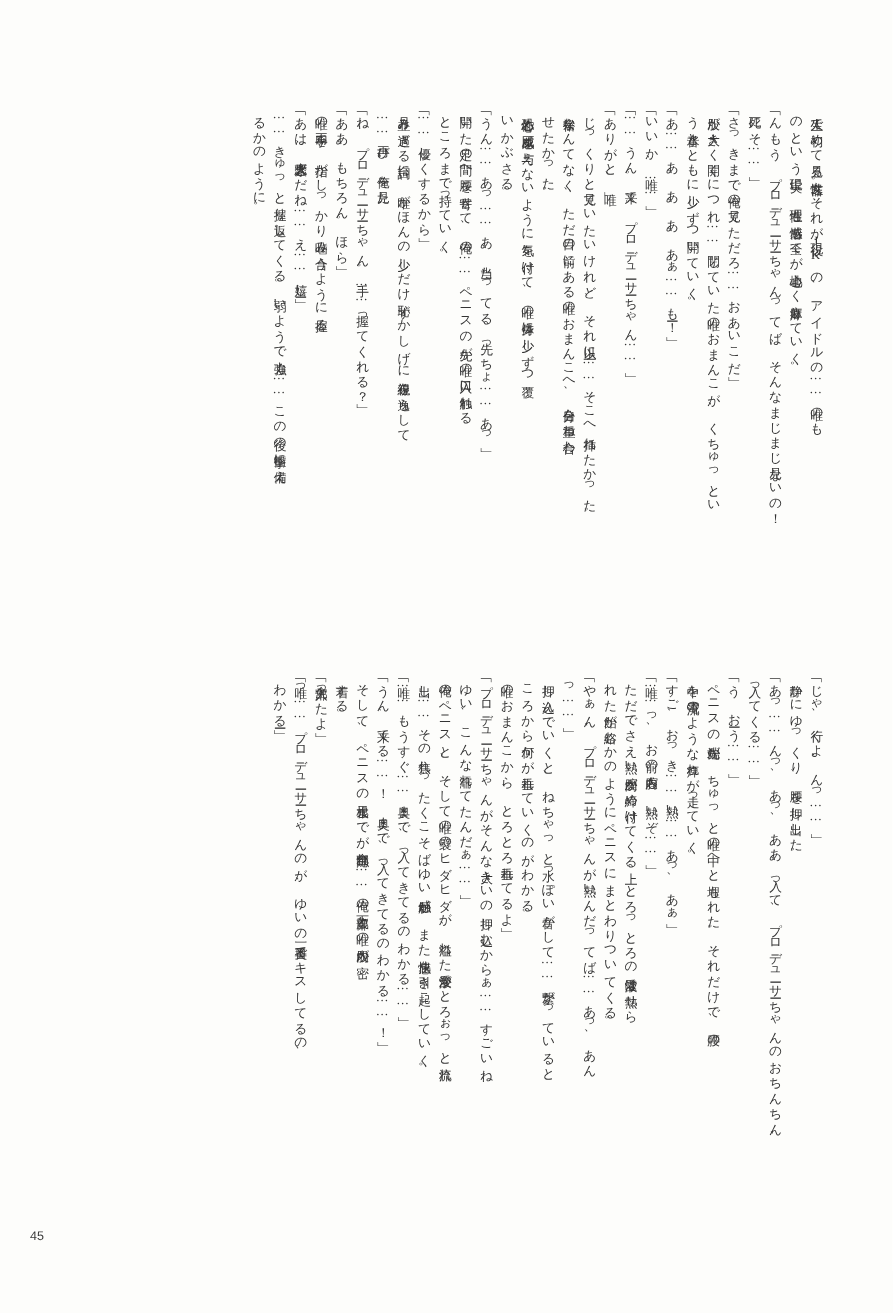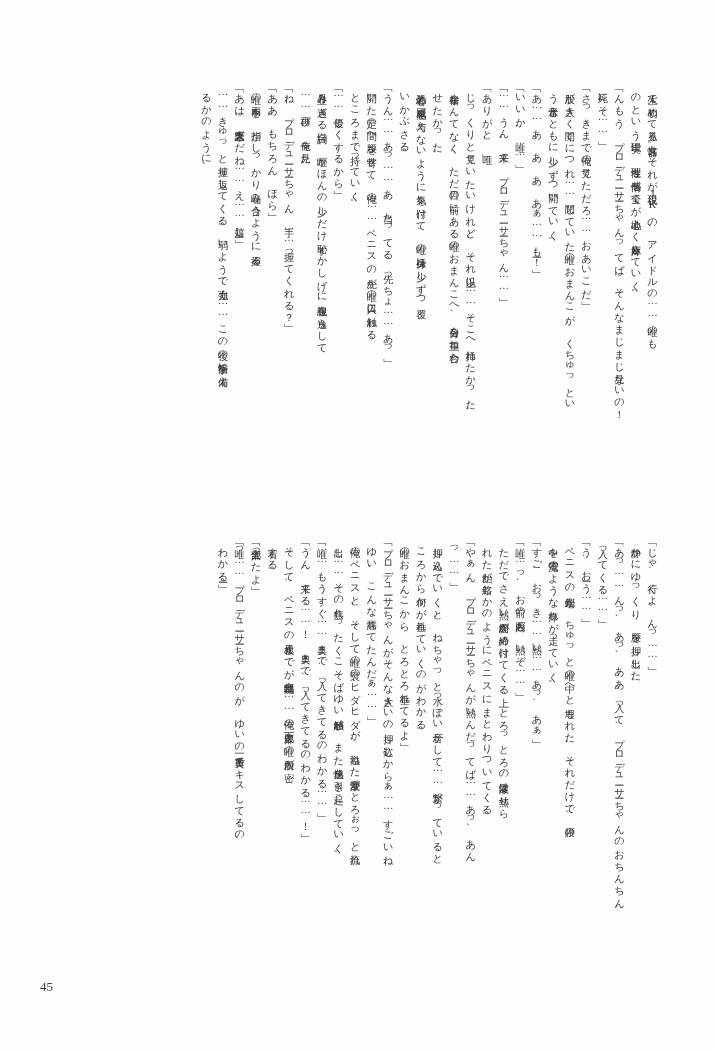--- a/index.html
+++ b/index.html
@@ -39,25 +39,25 @@
   }
   #block-lower {
     top: 540px;
     right: 54px;
     height: 420px;
     max-height: 420px;
     width: 560px;
   }
   .page-number {
     position: absolute;
-    left: 40px;
+    left: 24px;
     bottom: 55px;
-    font-size: 13px;
+    font-size: 10px;
     color: #3a3a3a;
-    font-family: Liberation Serif, serif;
+    font-family: Liberation Sans, sans-serif;
   }
 </style>
 </head>
 <body>
 
 <div class="page">
 
   <div class="vtext" id="block-upper">人生で初めて見る女性器。それが現役JKの、アイドルの……唯のも
 のという現実に、理性も感情も全てが心地よく麻痺していく。
 「んもう、プロデューサーちゃんってば、そんなまじまじ見ないの！

